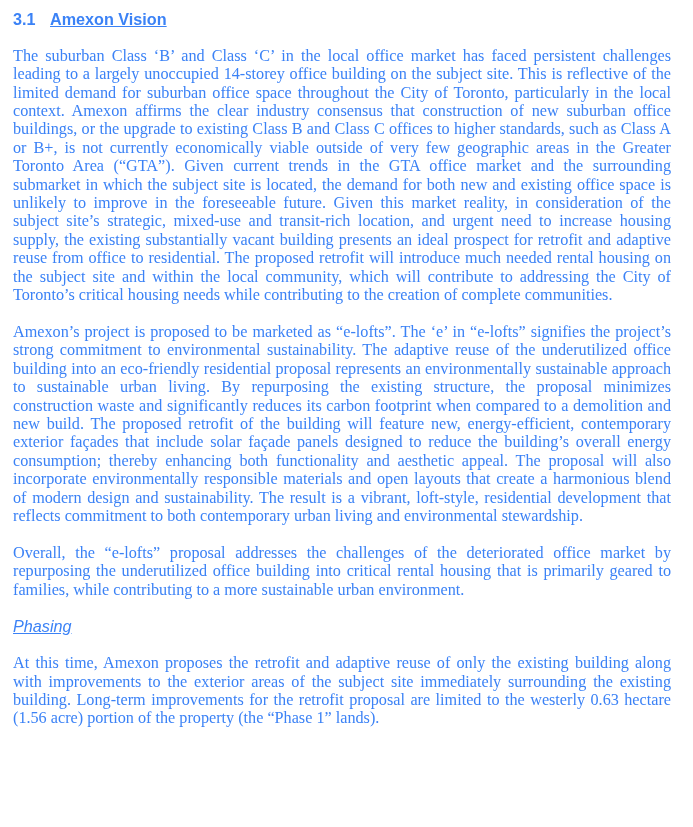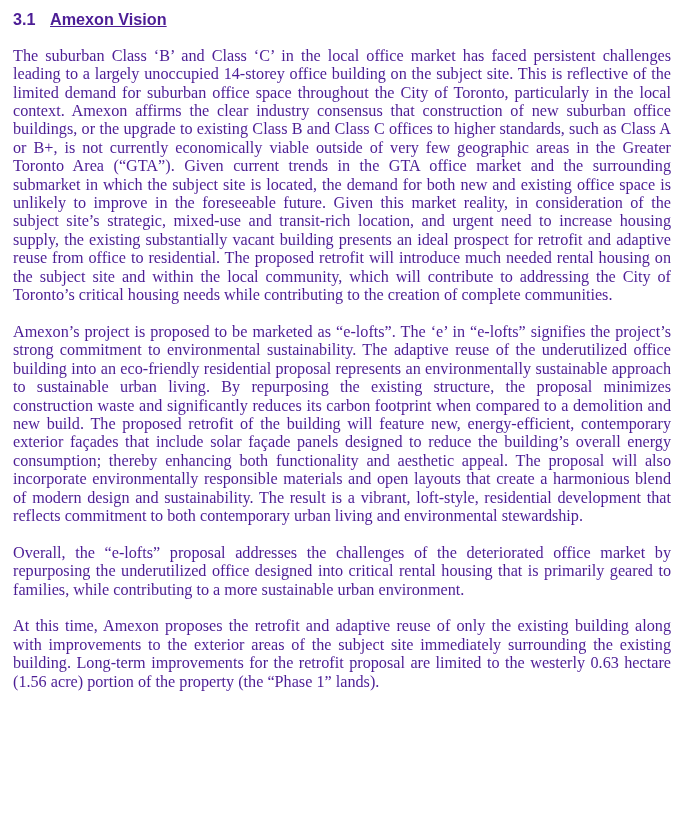--- a/index.html
+++ b/index.html
@@ -6,21 +6,21 @@
     margin: 0;
     padding: 0;
     background: #ffffff;
   }
   .page {
     box-sizing: border-box;
     width: 693px;
     height: 742px;
     padding: 10px 22px 8px 13px;
     background: #ffffff;
-    color: #4c1d95;
+    color: #3b82f6;
     font-family: "Liberation Sans", sans-serif;
     font-size: 16.2px;
     line-height: 18.4px;
     overflow: hidden;
   }
   .heading {
     font-size: 16.2px;
     font-weight: bold;
     margin: 0 0 18.4px 0;
   }
@@ -50,18 +50,19 @@
 <div class="page">
 
   <h1 class="heading">
     <span class="heading-number">3.1</span><span class="heading-title">Amexon Vision</span>
   </h1>
 
   <p class="body-para">The suburban Class ‘B’ and Class ‘C’ in the local office market has faced persistent challenges leading to a largely unoccupied 14-storey office building on the subject site. This is reflective of the limited demand for suburban office space throughout the City of Toronto, particularly in the local context. Amexon affirms the clear industry consensus that construction of new suburban office buildings, or the upgrade to existing Class B and Class C offices to higher standards, such as Class A or B+, is not currently economically viable outside of very few geographic areas in the Greater Toronto Area (“GTA”). Given current trends in the GTA office market and the surrounding submarket in which the subject site is located, the demand for both new and existing office space is unlikely to improve in the foreseeable future. Given this market reality, in consideration of the subject site’s strategic, mixed-use and transit-rich location, and urgent need to increase housing supply, the existing substantially vacant building presents an ideal prospect for retrofit and adaptive reuse from office to residential. The proposed retrofit will introduce much needed rental housing on the subject site and within the local community, which will contribute to addressing the City of Toronto’s critical housing needs while contributing to the creation of complete communities.</p>
 
   <p class="body-para">Amexon’s project is proposed to be marketed as “e-lofts”. The ‘e’ in “e-lofts” signifies the project’s strong commitment to environmental sustainability. The adaptive reuse of the underutilized office building into an eco-friendly residential proposal represents an environmentally sustainable approach to sustainable urban living. By repurposing the existing structure, the proposal minimizes construction waste and significantly reduces its carbon footprint when compared to a demolition and new build. The proposed retrofit of the building will feature new, energy-efficient, contemporary exterior façades that include solar façade panels designed to reduce the building’s overall energy consumption; thereby enhancing both functionality and aesthetic appeal. The proposal will also incorporate environmentally responsible materials and open layouts that create a harmonious blend of modern design and sustainability. The result is a vibrant, loft-style, residential development that reflects commitment to both contemporary urban living and environmental stewardship.</p>
 
-  <p class="body-para">Overall, the “e-lofts” proposal addresses the challenges of the deteriorated office market by repurposing the underutilized office designed into critical rental housing that is primarily geared to families, while contributing to a more sustainable urban environment.</p>
+  <p class="body-para">Overall, the “e-lofts” proposal addresses the challenges of the deteriorated office market by repurposing the underutilized office building into critical rental housing that is primarily geared to families, while contributing to a more sustainable urban environment.</p>
 
+  <h2 class="subheading">Phasing</h2>
 
   <p class="body-para">At this time, Amexon proposes the retrofit and adaptive reuse of only the existing building along with improvements to the exterior areas of the subject site immediately surrounding the existing building. Long-term improvements for the retrofit proposal are limited to the westerly 0.63 hectare (1.56 acre) portion of the property (the “Phase 1” lands).</p>
 
 </div>
 
 </body></html>

